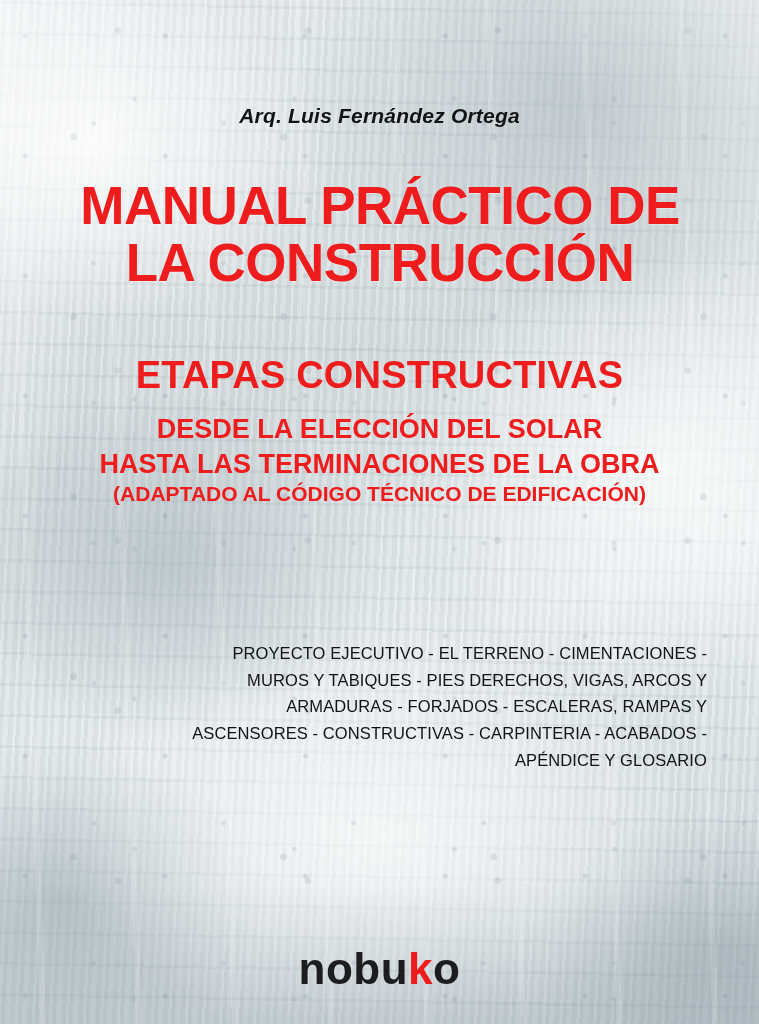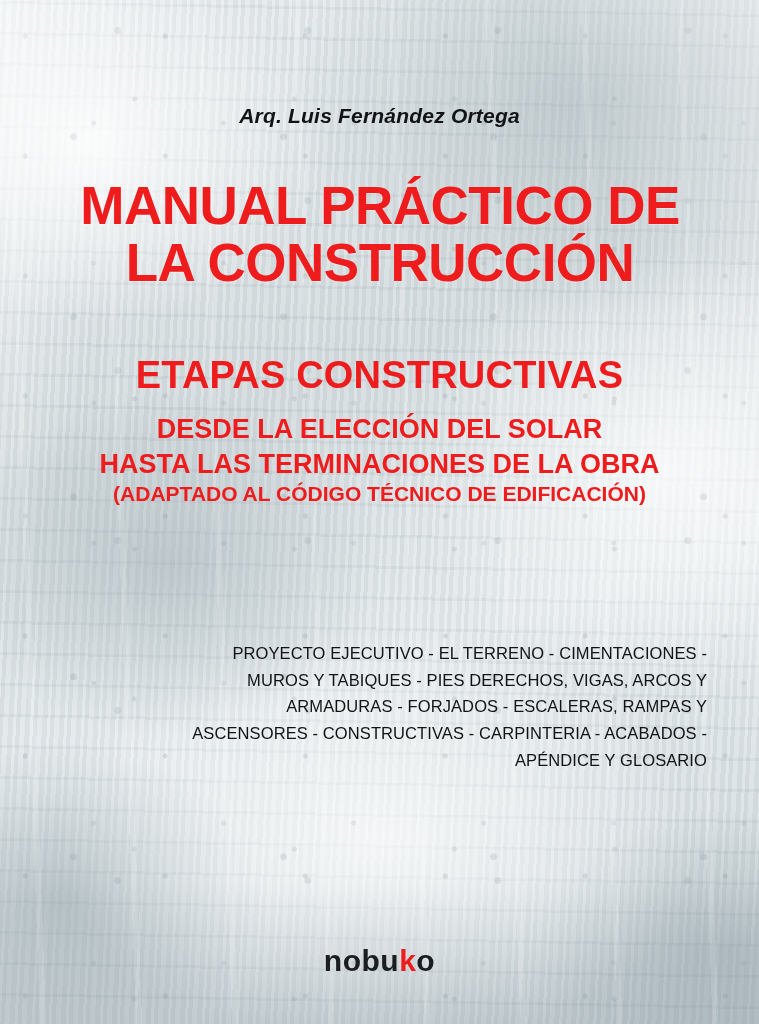--- a/index.html
+++ b/index.html
@@ -152,21 +152,21 @@
     letter-spacing: .1px;
   }
   .topics .line { display: block; }
 
   .publisher {
     position: absolute;
     top: 944px;
     left: 0;
     right: 0;
     text-align: center;
-    font-size: 30px;
+    font-size: 44px;
     font-weight: bold;
     color: #1b1d1f;
     letter-spacing: .5px;
   }
   .publisher .k { color: #ee1c1c; }
 </style>
 </head>
 <body>
 
 <div class="cover">

